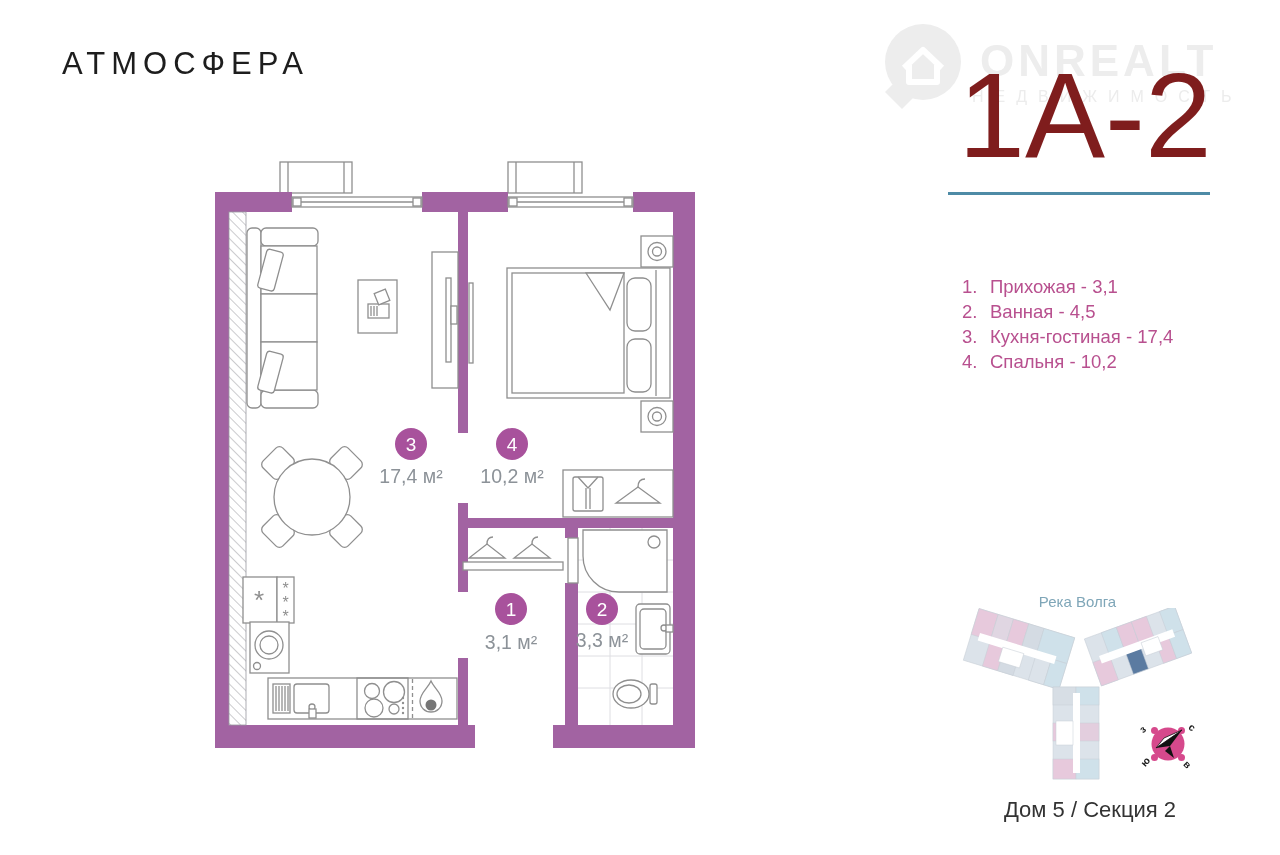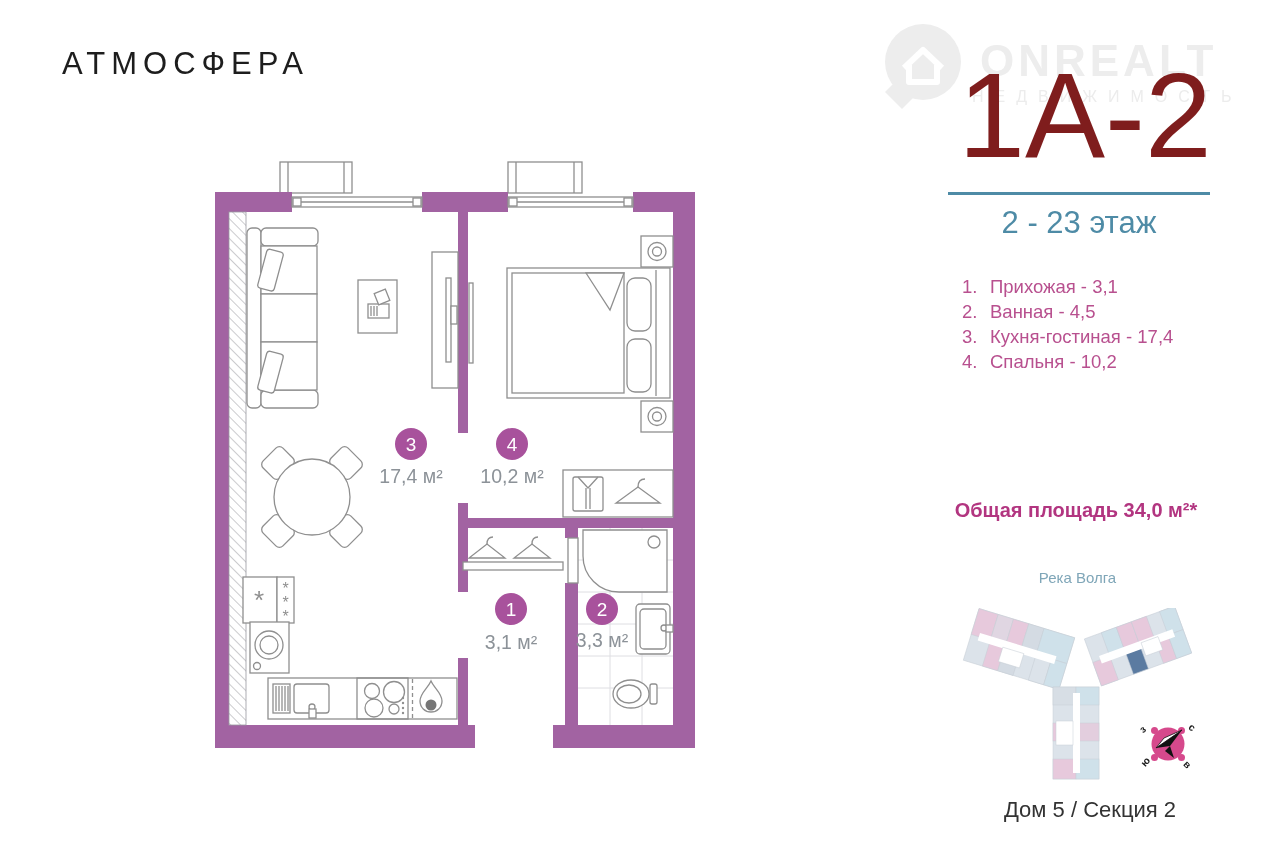--- a/index.html
+++ b/index.html
@@ -14,21 +14,21 @@
   .unit-code{left:945px;top:52px;width:280px;text-align:center;font-size:120px;line-height:1.05;
              color:#7f1d1d;font-weight:400;z-index:2;}
   .code-line{left:948px;top:192px;width:262px;height:3px;background:#4e8ba6;z-index:2;}
   .floors{left:948px;top:205px;width:262px;text-align:center;font-size:31px;color:#4e8ba6;z-index:2;}
   .room-list{left:962px;top:274px;font-size:18.5px;color:#b8508f;line-height:25px;list-style:none;
              margin:0;padding:0;}
   .room-list li{display:flex;}
   .room-list .num{width:28px;}
   .total-title{left:930px;top:499px;width:292px;text-align:center;font-size:20px;font-weight:bold;color:#b23580;}
   .note{left:903px;top:531px;width:345px;text-align:center;font-size:14.5px;line-height:17.5px;color:#c674a8;}
-  .river{left:950px;top:569px;width:255px;text-align:center;font-size:15px;color:#7fa6b8;}
+  .river{left:950px;top:593px;width:255px;text-align:center;font-size:15px;color:#7fa6b8;}
   .caption{left:960px;top:797px;width:260px;text-align:center;font-size:22px;color:#333;}
   svg text{font-family:"Liberation Sans", sans-serif;}
   .f{fill:#ffffff;stroke:#8f8f8f;stroke-width:1.3;}
   .fn{fill:none;stroke:#8f8f8f;stroke-width:1.3;}
   .wall{fill:#a263a2;}
   .tile{stroke:#dedee2;stroke-width:1;}
   .badge{fill:#a8529c;}
   .badge-num{fill:#fff;font-size:19px;font-weight:500;text-anchor:middle;}
   .area-label{fill:#8c9298;font-size:19.5px;text-anchor:middle;}
   .cell{stroke:#c6cdd6;stroke-width:0.5;}
@@ -43,42 +43,40 @@
   <svg class="abs" style="left:876px;top:18px;" width="94" height="96" viewBox="0 0 94 96">
     <circle cx="47" cy="44" r="38" fill="#ededed"></circle>
     <rect x="14" y="62" width="24" height="24" transform="rotate(45 26 74)" fill="#ededed"></rect>
     <path d="M28,50 L47,32 L66,50 M33,47 V64 H61 V47" fill="none" stroke="#ffffff" stroke-width="6" stroke-linejoin="round"></path>
   </svg>
   <div class="abs wm-brand">ONREALT</div>
   <div class="abs wm-sub">НЕДВИЖИМОСТЬ</div>
 
   <div class="abs unit-code">1А-2</div>
   <div class="abs code-line"></div>
-  <div class="abs floors">2 - 23 этаж</div>
 
   <ul class="abs room-list">
     <li>
       <span class="num">1.</span>
       <span>Прихожая - 3,1</span>
       </li>
     <li>
       <span class="num">2.</span>
       <span>Ванная - 4,5</span>
       </li>
     <li>
       <span class="num">3.</span>
       <span>Кухня-гостиная - 17,4</span>
       </li>
     <li>
       <span class="num">4.</span>
       <span>Спальня - 10,2</span>
       </li>
   </ul>
 
-  <div class="abs total-title">Общая площадь 34,0 м²*</div>
 
   <svg class="abs" style="left:200px;top:140px;" width="520" height="630" viewBox="200 140 520 630">
     <defs>
       <pattern id="hatch" width="7" height="7" patternUnits="userSpaceOnUse" patternTransform="rotate(-45)">
         <rect width="7" height="7" fill="#ffffff"></rect>
         <line x1="0" y1="0" x2="0" y2="7" stroke="#a0a0a6" stroke-width="1.1"></line>
       </pattern>
     </defs>
 
     <g>

